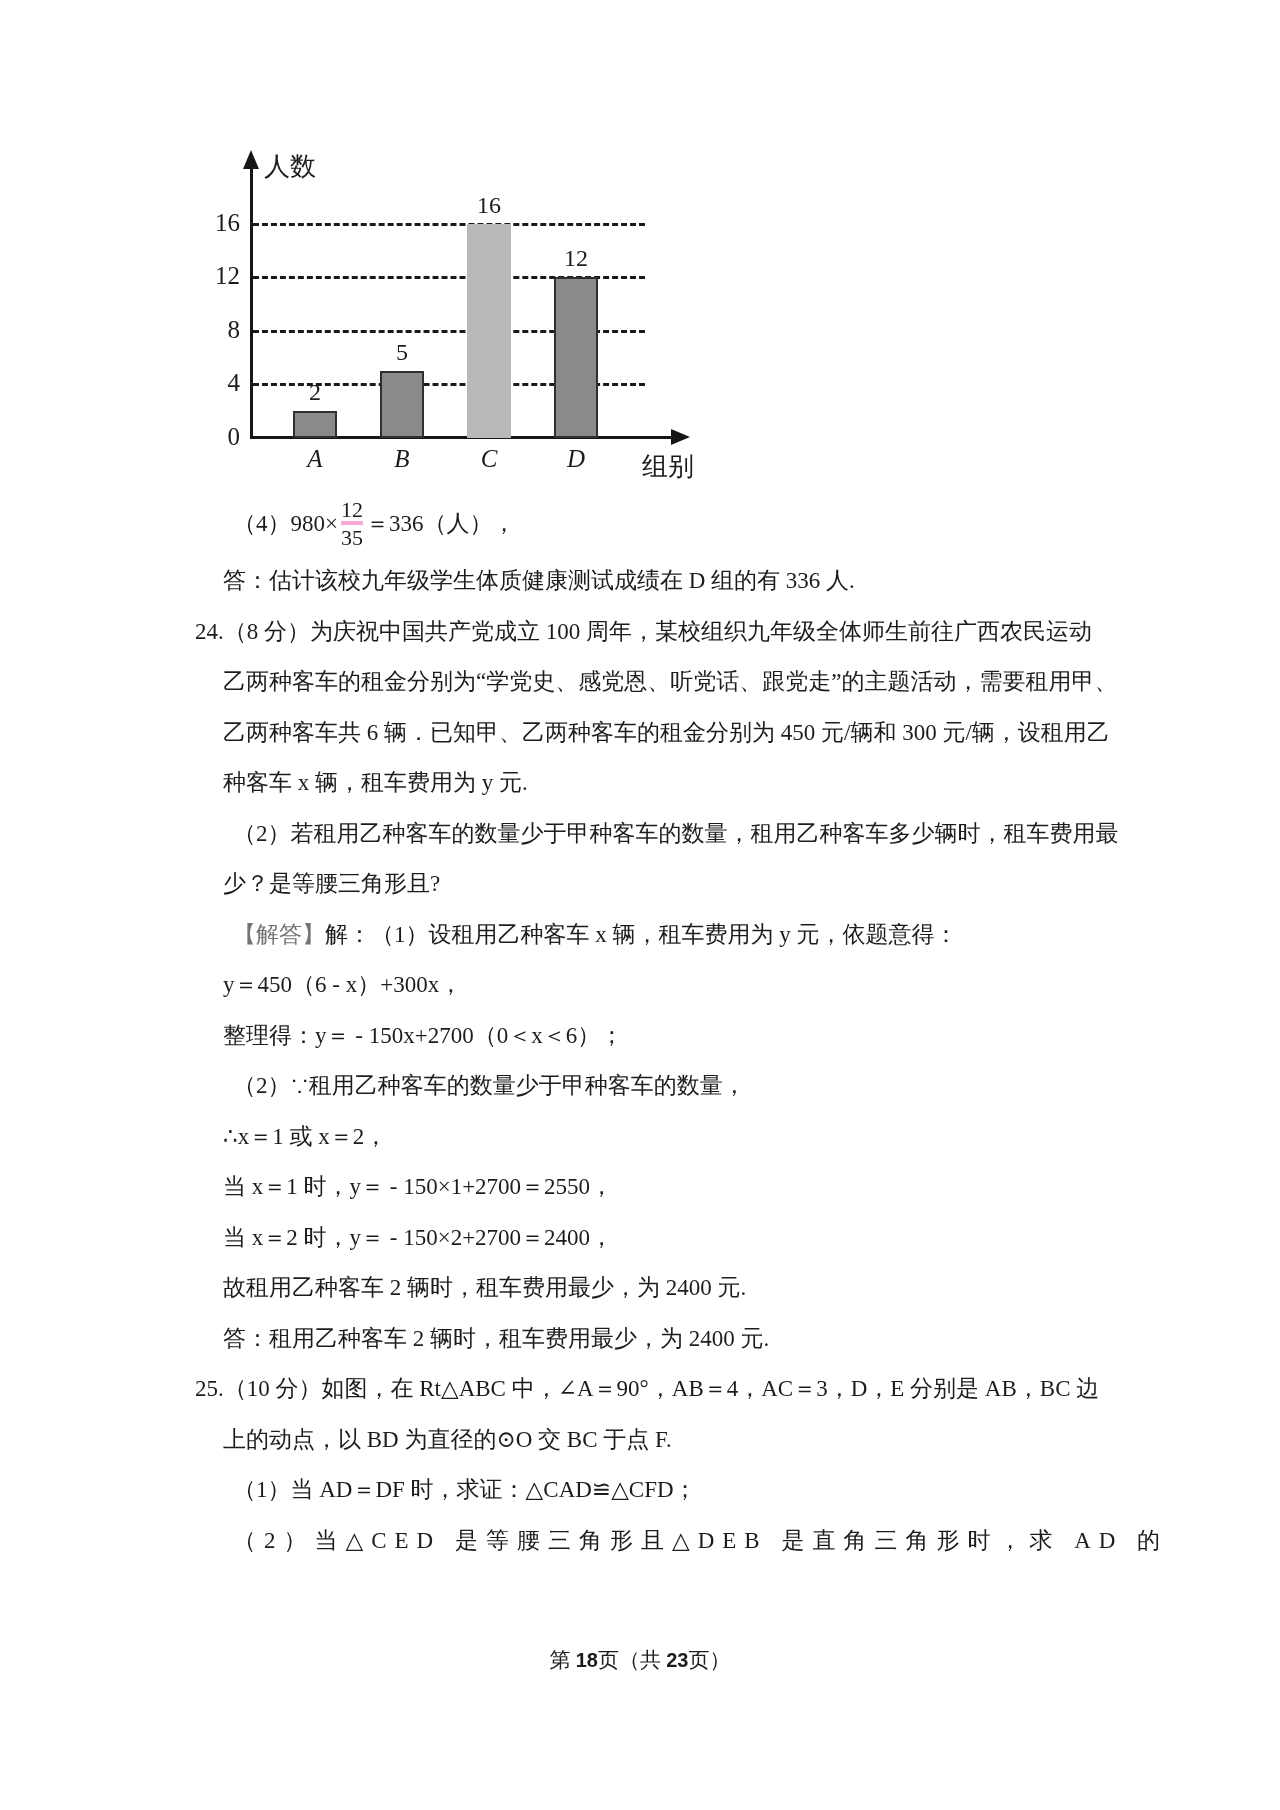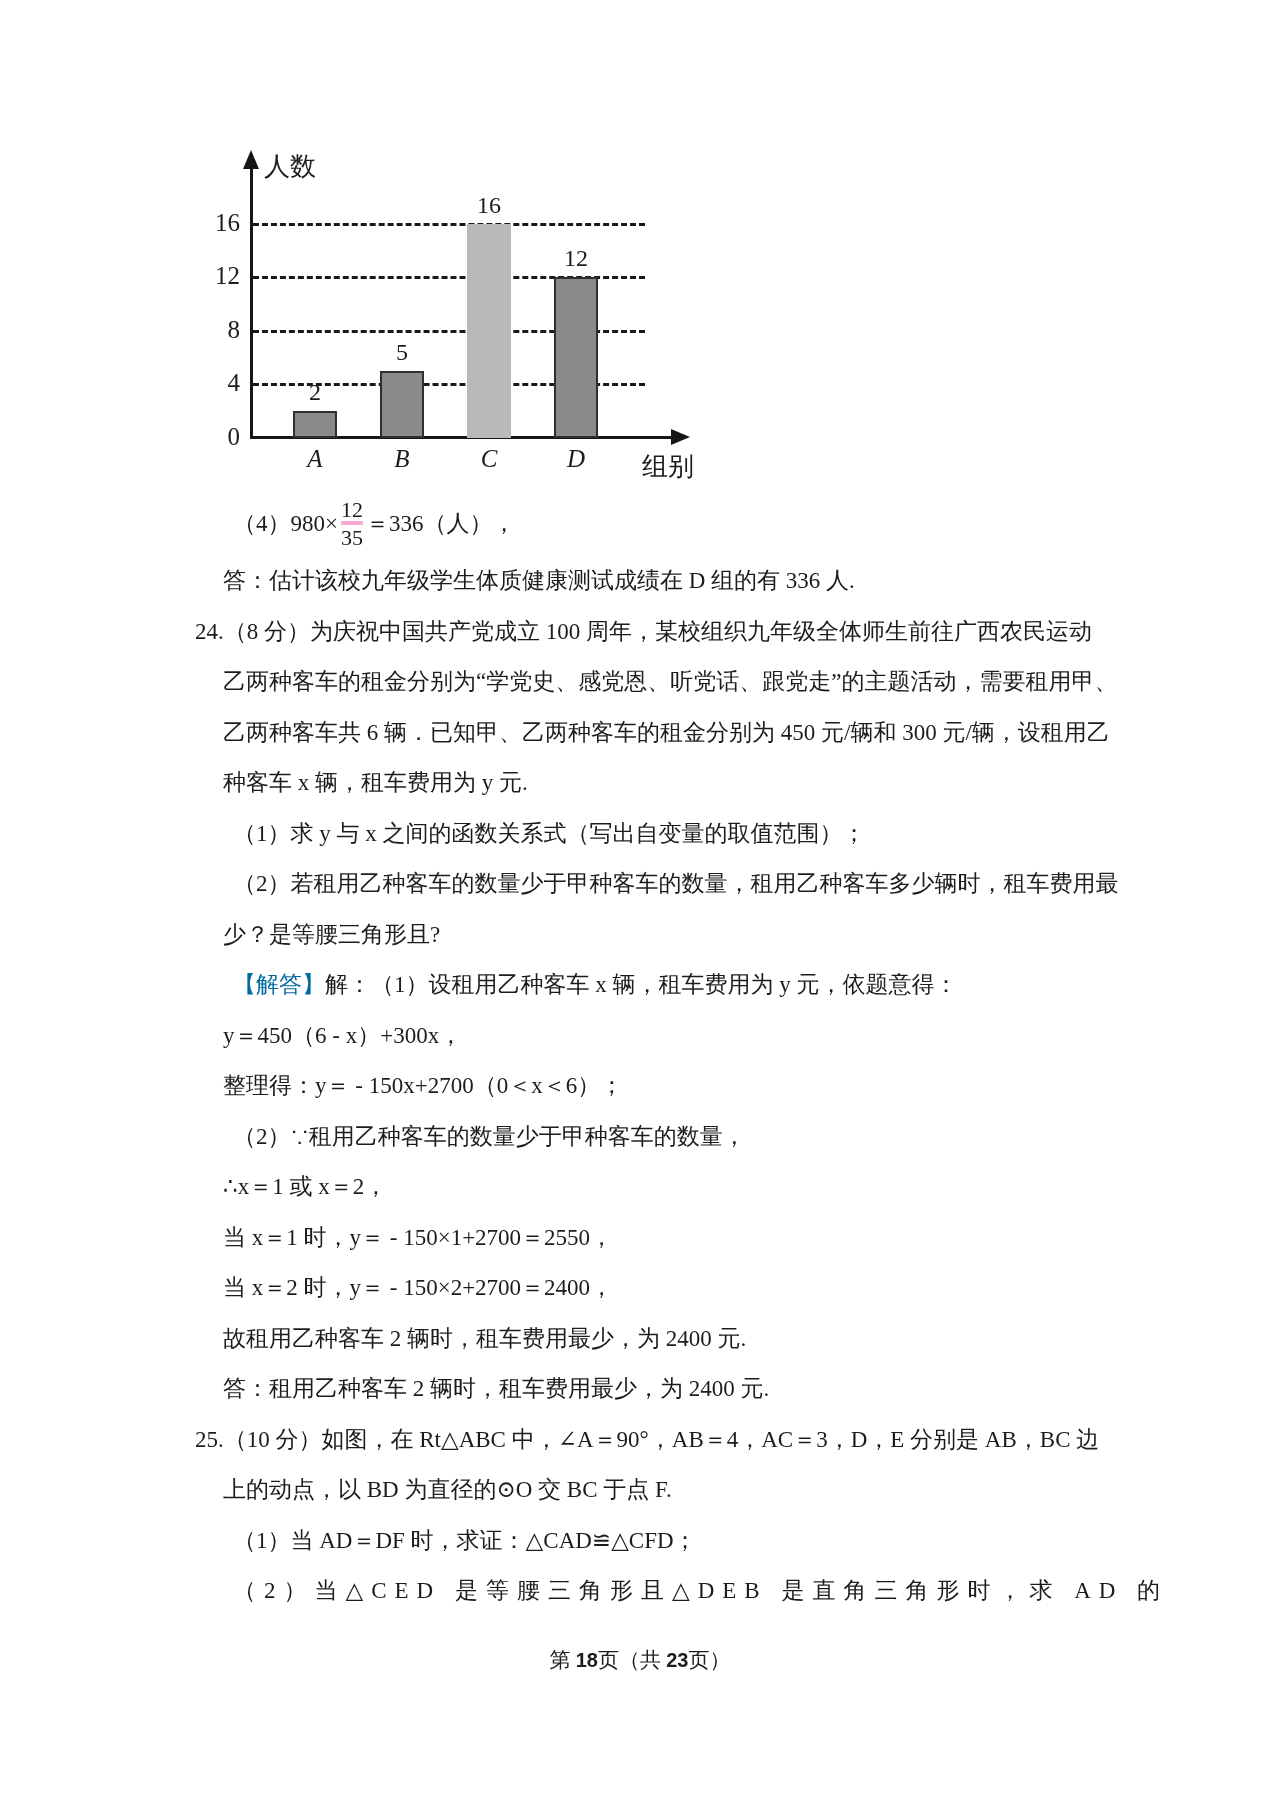--- a/index.html
+++ b/index.html
@@ -30,21 +30,21 @@
     display:flex;align-items:center;font-size:23px;white-space:nowrap;}
   .frac{display:inline-flex;flex-direction:column;align-items:center;
     font-size:22px;line-height:23px;margin:0 3px;}
   .frac .den{border-top:4px solid #f9a8d4;padding-top:1px;}
   #doc{position:absolute;left:195px;top:556px;width:975px;font-size:23px;}
   .ln{margin:0;height:50.5px;line-height:50.5px;white-space:nowrap;}
   .prob{margin-left:0;}
   .body{margin-left:28px;}
   .sub{margin-left:38px;}
   .just{letter-spacing:8px;}
-  .tag{color:#0369a1;}
+  .tag{color:#737373;}
   
   #footer{position:absolute;left:0;top:1645px;width:1280px;text-align:center;
     font-size:21px;line-height:30px;}
   #footer .num{font-family:"Liberation Sans","DejaVu Sans",sans-serif;
     font-weight:bold;font-size:20px;}
 </style>
 </head>
 <body>
 
 <div id="chart">
@@ -87,21 +87,20 @@
   </span>
   <span>＝336（人），</span>
 </div>
 
 <div id="doc">
   <p class="ln body">答：估计该校九年级学生体质健康测试成绩在 D 组的有 336 人.</p>
   <p class="ln prob">24.（8 分）为庆祝中国共产党成立 100 周年，某校组织九年级全体师生前往广西农民运动</p>
   <p class="ln body">乙两种客车的租金分别为“学党史、感党恩、听党话、跟党走”的主题活动，需要租用甲、</p>
   <p class="ln body">乙两种客车共 6 辆．已知甲、乙两种客车的租金分别为 450 元/辆和 300 元/辆，设租用乙</p>
   <p class="ln body">种客车 x 辆，租车费用为 y 元.</p>
-  <p class="ln sub">（1）求 y 与 x 之间的函数关系式（写出自变量的取值范围）；</p>
   <p class="ln sub">（2）若租用乙种客车的数量少于甲种客车的数量，租用乙种客车多少辆时，租车费用最</p>
   <p class="ln body">少？是等腰三角形且?</p>
   <p class="ln sub">
     <span class="tag">【解答】</span><span>解：（1）设租用乙种客车 x 辆，租车费用为 y 元，依题意得：</span>
   </p>
   <p class="ln body">y＝450（6 - x）+300x，</p>
   <p class="ln body">整理得：y＝ - 150x+2700（0＜x＜6）；</p>
   <p class="ln sub">（2）∵租用乙种客车的数量少于甲种客车的数量，</p>
   <p class="ln body">∴x＝1 或 x＝2，</p>
   <p class="ln body">当 x＝1 时，y＝ - 150×1+2700＝2550，</p>

